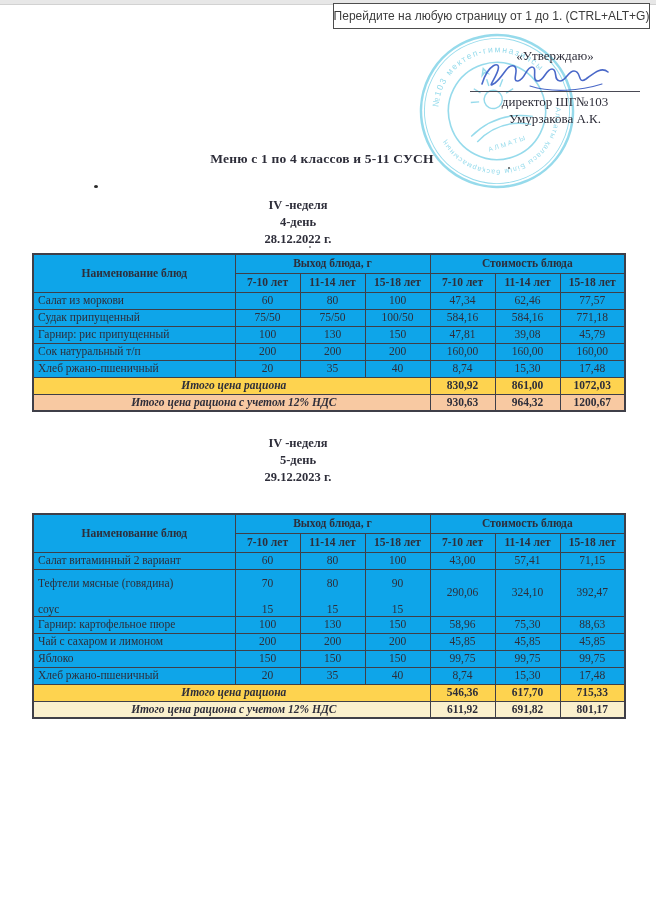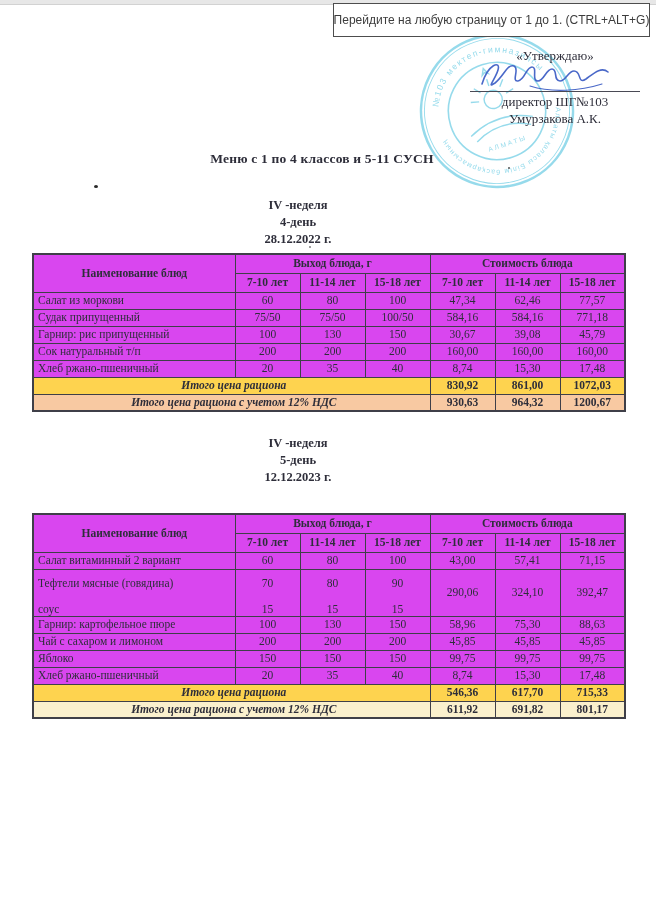--- a/index.html
+++ b/index.html
@@ -8,40 +8,40 @@
     --vat-row-2:#faf0cd;
     --stamp:#7cd2e7;
     --signature:#3b5cc4;
   }
   *{margin:0;padding:0;box-sizing:border-box;}
   html,body{width:656px;height:912px;background:#fff;overflow:hidden;}
   body{position:relative;font-family:"Liberation Serif","DejaVu Serif",serif;color:#2e2e3a;}
 
   .topstrip{position:absolute;top:0;left:0;width:656px;height:5px;background:#e7e7e7;border-bottom:1px solid #d2d2d2;}
 
-  .tooltip{position:absolute;top:3px;left:333px;width:317px;height:34px;background:#fff;
+  .tooltip{position:absolute;top:3px;left:333px;width:317px;height:26px;background:#fff;
     border:1px solid #4d4d4d;display:flex;align-items:center;justify-content:center;
     font-family:"Liberation Sans","DejaVu Sans",sans-serif;font-size:12px;color:#3c3c3c;white-space:nowrap;z-index:30;}
 
   .stamp{position:absolute;top:30px;left:416px;width:162px;height:162px;opacity:.8;z-index:1;}
 
   .approval{position:absolute;top:47px;left:452px;width:206px;text-align:center;
     font-size:13px;line-height:17px;z-index:2;}
   .sig-zone{position:relative;height:26px;margin:2px 18px 1px 18px;border-bottom:1.2px solid #4a4a55;}
   .sig-zone svg{position:absolute;left:4px;top:-8px;width:160px;height:34px;}
 
   .title{position:absolute;top:151px;left:0;width:644px;text-align:center;
     font-weight:bold;font-size:13.5px;letter-spacing:.2px;z-index:2;}
 
   .section-head{position:absolute;left:0;width:596px;text-align:center;font-weight:bold;
     font-size:12.5px;line-height:17px;z-index:2;}
   .sec1{top:197px;}
   .sec2{top:435px;}
 
-  table{border-collapse:collapse;table-layout:fixed;width:592px;background:#d946ef;
+  table{border-collapse:collapse;table-layout:fixed;width:592px;background:#0ea5e9;
     border:2px solid #3f3f48;z-index:2;position:absolute;left:32px;}
   .tbl1{top:253px;}
   .tbl2{top:513px;}
   th,td{border:1px solid #3f3f48;font-size:11.5px;line-height:13px;overflow:hidden;}
   th{font-weight:bold;height:19px;text-align:center;}
   td{height:17px;}
   td.name{text-align:left;padding-left:4px;}
   td.num{text-align:center;}
   tr.tall td{height:46px;}
   .pre{white-space:pre-line;}
@@ -154,21 +154,21 @@
     <td class="num">100/50</td>
     <td class="num">584,16</td>
     <td class="num">584,16</td>
     <td class="num">771,18</td>
   </tr>
   <tr>
     <td class="name">Гарнир: рис припущенный</td>
     <td class="num">100</td>
     <td class="num">130</td>
     <td class="num">150</td>
-    <td class="num">30,67</td>
+    <td class="num">47,81</td>
     <td class="num">39,08</td>
     <td class="num">45,79</td>
   </tr>
   <tr>
     <td class="name">Сок натуральный т/п</td>
     <td class="num">200</td>
     <td class="num">200</td>
     <td class="num">200</td>
     <td class="num">160,00</td>
     <td class="num">160,00</td>
@@ -194,21 +194,21 @@
     <td class="tval">930,63</td>
     <td class="tval">964,32</td>
     <td class="tval">1200,67</td>
   </tr>
 </tbody>
   </table>
 
 <div class="section-head sec2">
   <div>IV -неделя</div>
   <div>5-день</div>
-  <div>12.12.2023 г.</div>
+  <div>29.12.2023 г.</div>
 </div>
 
 <table class="tbl2">
   <colgroup>
       <col style="width:202px">
       <col style="width:65px">
       <col style="width:65px">
       <col style="width:65px">
       <col style="width:65px">
       <col style="width:65px">

